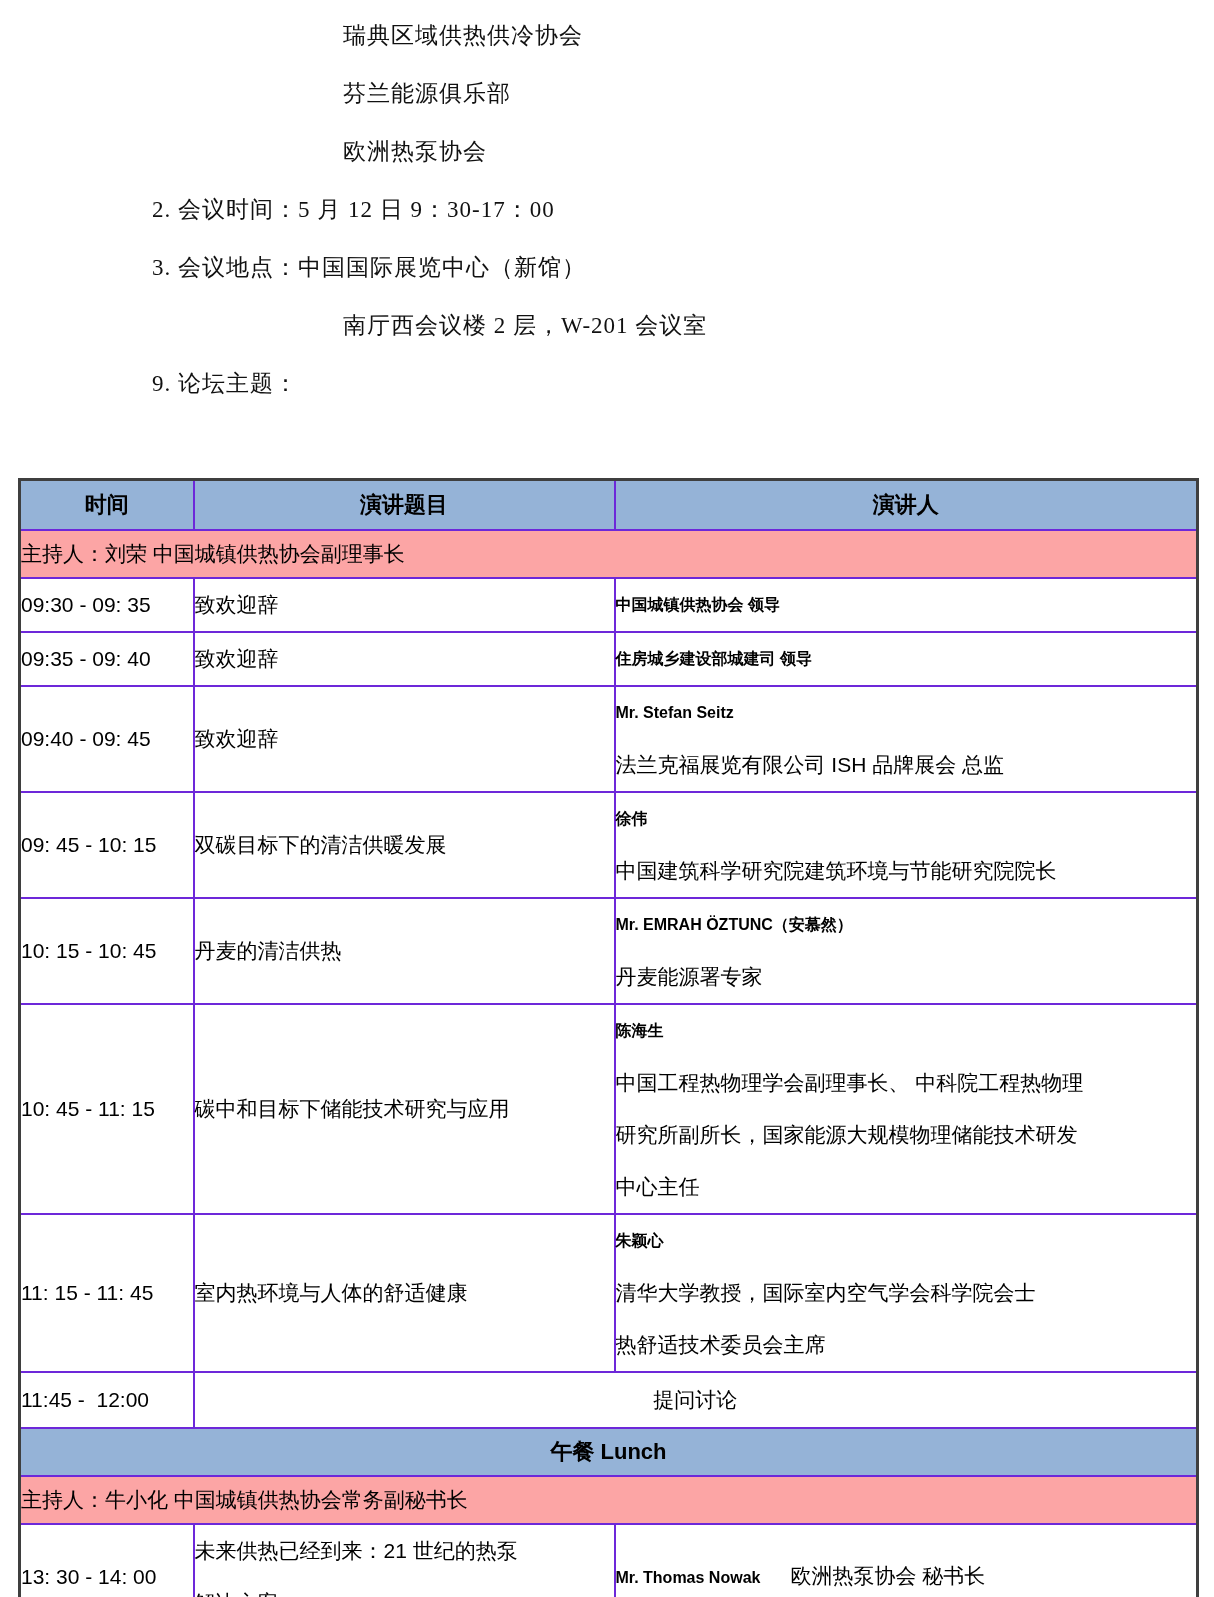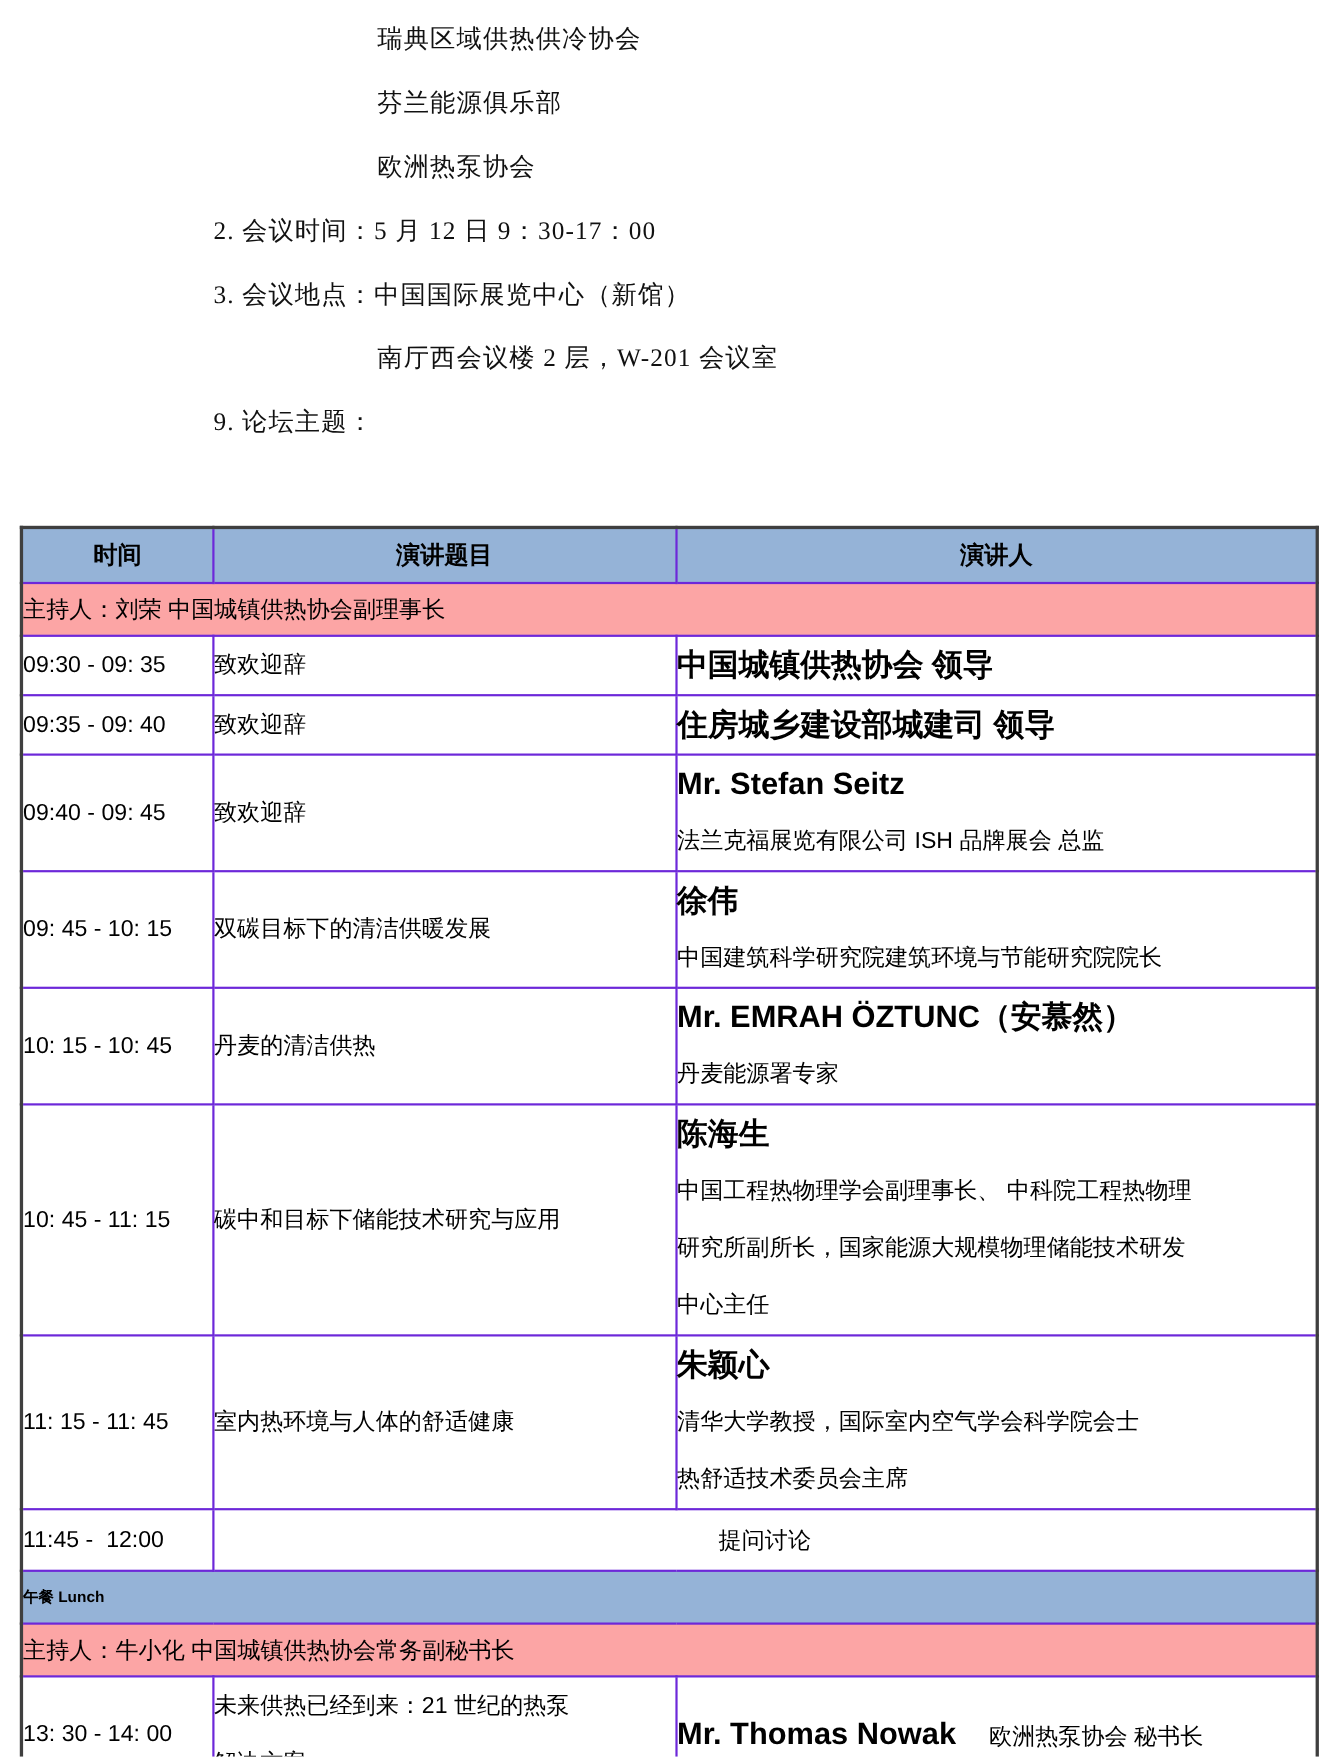--- a/index.html
+++ b/index.html
@@ -22,21 +22,21 @@
     font-size: 23px;
     color: #111111;
   }
   .intro .line {
     height: 58px;
     display: flex;
     align-items: center;
     white-space: pre;
     letter-spacing: 1px;
   }
-  .intro .indent-1 { padding-left: 152px; margin-left: 42px; }
+  .intro .indent-1 { padding-left: 152px; }
   .intro .indent-2 { padding-left: 343px; }
 
   
   table.agenda {
     margin: 66px 18px 0 18px;
     width: 1178px;
     border-collapse: collapse;
     table-layout: fixed;
     font-family: "Liberation Sans", "DejaVu Sans", sans-serif;
     font-size: 21px;
@@ -61,22 +61,23 @@
   }
   td.moderator {
     background: #fca5a5;
     height: 46px;
     text-align: left;
     padding-left: 10px;
   }
   td.lunch {
     background: #95b3d7;
     height: 46px;
+    text-align: center;
     font-weight: bold;
-    font-size: 14px;
+    font-size: 22px;
   }
   td.time {
     text-align: left;
     padding-left: 8px;
     white-space: pre;
     height: 49px;
   }
   td.topic {
     text-align: left;
     padding-left: 12px;
@@ -87,21 +88,21 @@
   td.speaker {
     text-align: left;
     padding-left: 16px;
     padding-right: 10px;
     line-height: 52px;
   }
   td.merged-center {
     text-align: center;
     height: 54px;
   }
-  .sp-name { font-weight: bold; font-size: 28px; }
+  .sp-name { font-weight: bold; font-size: 16px; }
   .sp-desc { font-weight: normal; white-space: pre-line; }
   .sp-desc-inline { font-weight: normal; margin-left: 30px; }
 </style>
 </head>
 <body>
 
 <div class="page">
 
   <div class="intro" id="intro">
       <div class="line indent-2">瑞典区域供热供冷协会</div>

